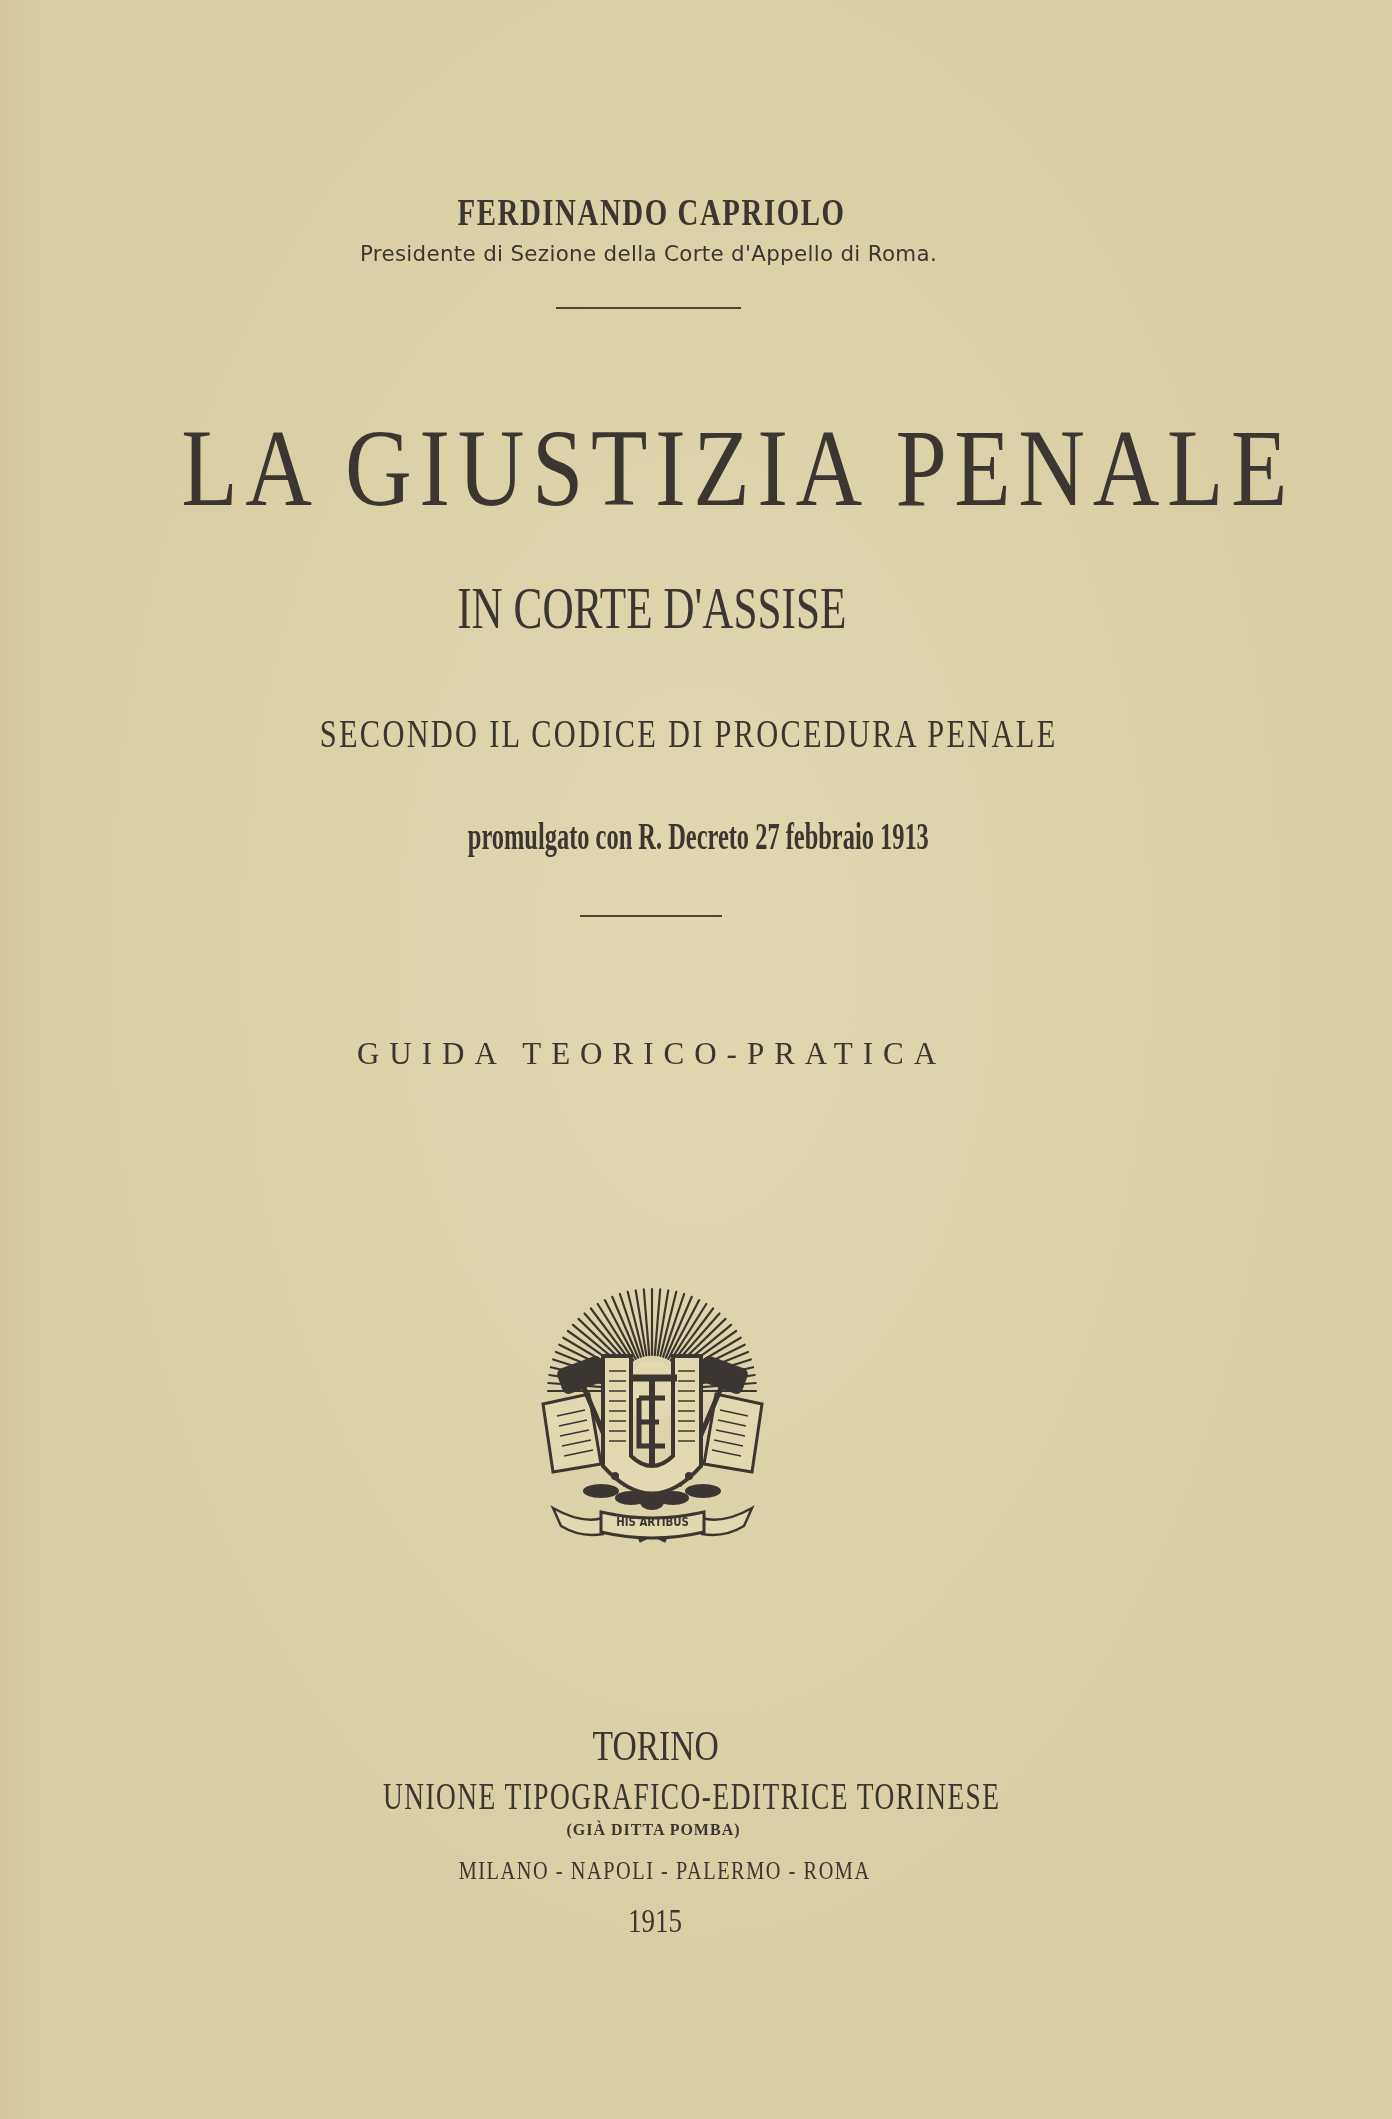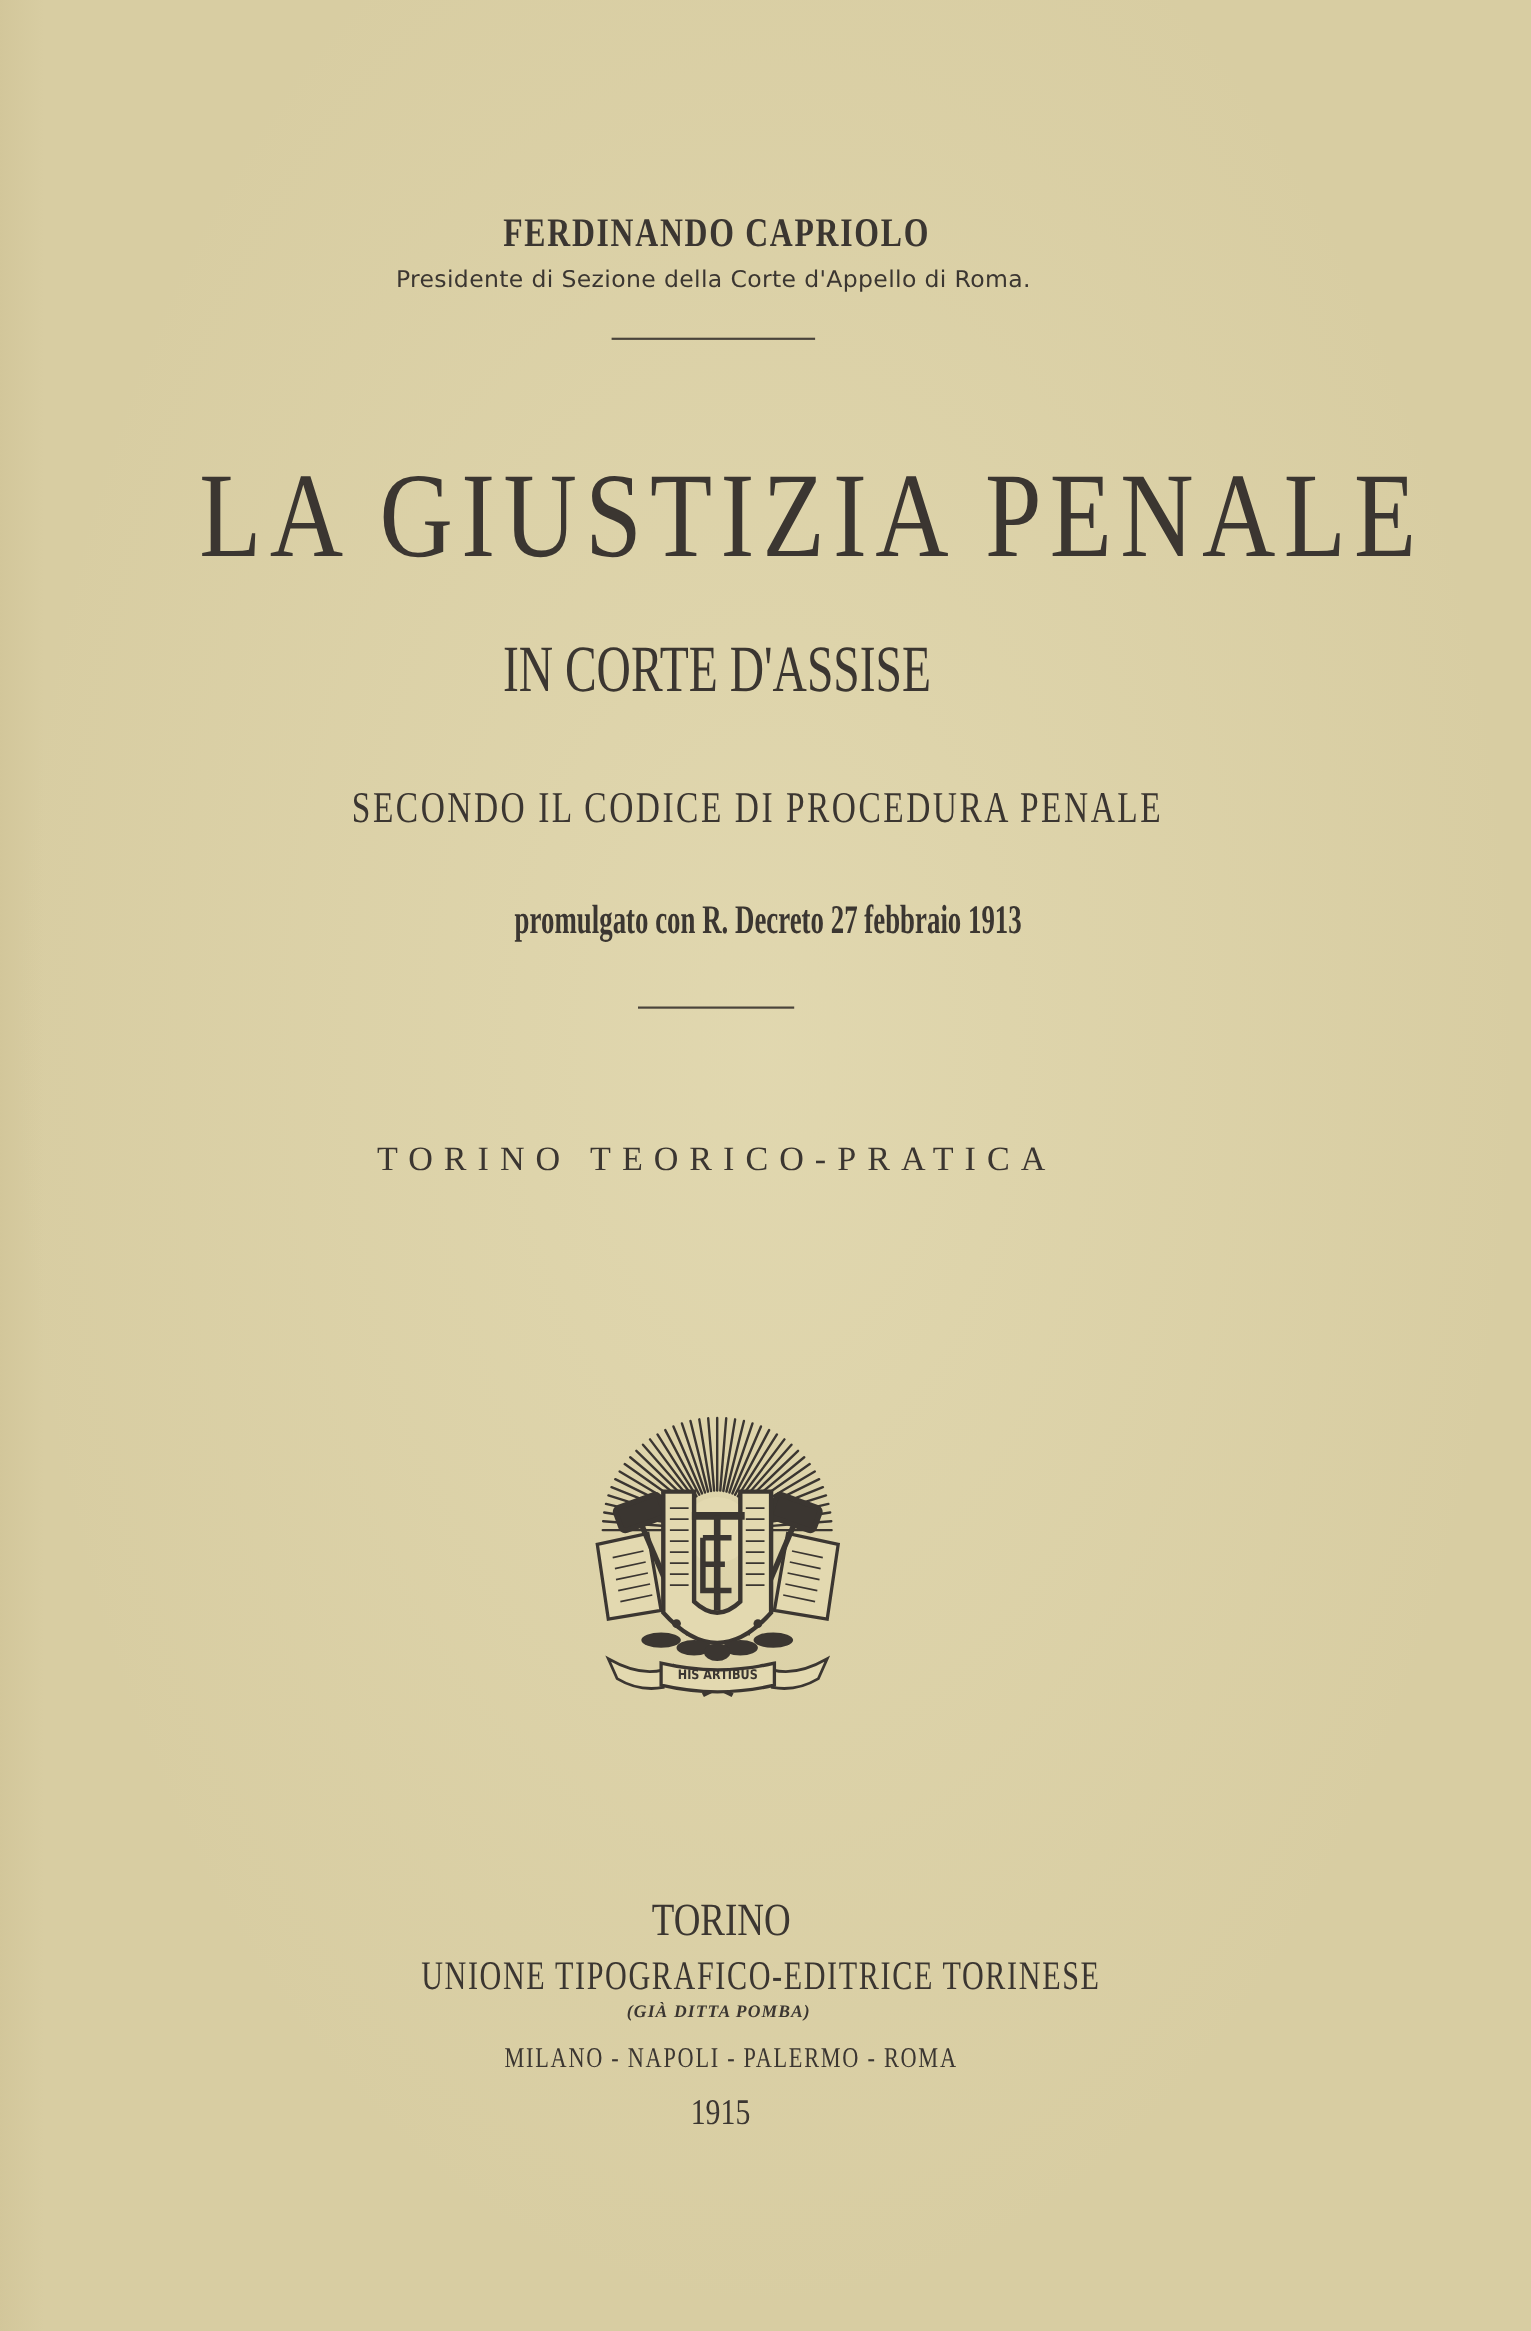--- a/index.html
+++ b/index.html
@@ -64,21 +64,20 @@
   }
   #publisher {
     left: 288px; top: 1778px; width: 730px;
     font-size: 37px; letter-spacing: 2px;
     transform: scaleX(0.74);
   }
   #publisher-former {
     left: 554px; top: 1822px; width: 199px;
     font-size: 16px; font-weight: bold; letter-spacing: 1px;
     font-variant: small-caps;
-    font-style: italic;
   }
   #branches {
     left: 405px; top: 1858px; width: 488px;
     font-size: 26px; letter-spacing: 2px;
     transform: scaleX(0.78);
   }
   #year {
     left: 610px; top: 1905px; width: 90px;
     font-size: 33px;
     transform: scaleX(0.82);
@@ -90,21 +89,21 @@
 <div class="line serif" id="author">FERDINANDO CAPRIOLO</div>
 <div class="line sans" id="author-role">Presidente di Sezione della Corte d'Appello di Roma.</div>
 <div class="rule" id="rule1"></div>
 
 <div class="line serif" id="title">LA GIUSTIZIA PENALE</div>
 <div class="line serif" id="subtitle1">IN CORTE D'ASSISE</div>
 <div class="line serif" id="subtitle2">SECONDO IL CODICE DI PROCEDURA PENALE</div>
 <div class="line serif" id="subtitle3">promulgato con R. Decreto 27 febbraio 1913</div>
 <div class="rule" id="rule2"></div>
 
-<div class="line serif" id="guide">TORINO TEORICO-PRATICA</div>
+<div class="line serif" id="guide">GUIDA TEORICO-PRATICA</div>
 
 <div id="emblem">
   <svg width="243" height="257" viewBox="0 0 243 257" xmlns="http://www.w3.org/2000/svg">
     <g stroke="#3b3631" stroke-width="2.2" stroke-linecap="round" id="rays">
         <line x1="85.0" y1="105.0" x2="17.0" y2="105.0"></line>
         <line x1="85.1" y1="102.2" x2="17.3" y2="97.0"></line>
         <line x1="85.4" y1="99.4" x2="18.3" y2="89.0"></line>
         <line x1="86.0" y1="96.6" x2="19.9" y2="81.2"></line>
         <line x1="86.8" y1="93.9" x2="22.1" y2="73.5"></line>
         <line x1="87.7" y1="91.2" x2="24.9" y2="66.0"></line>

